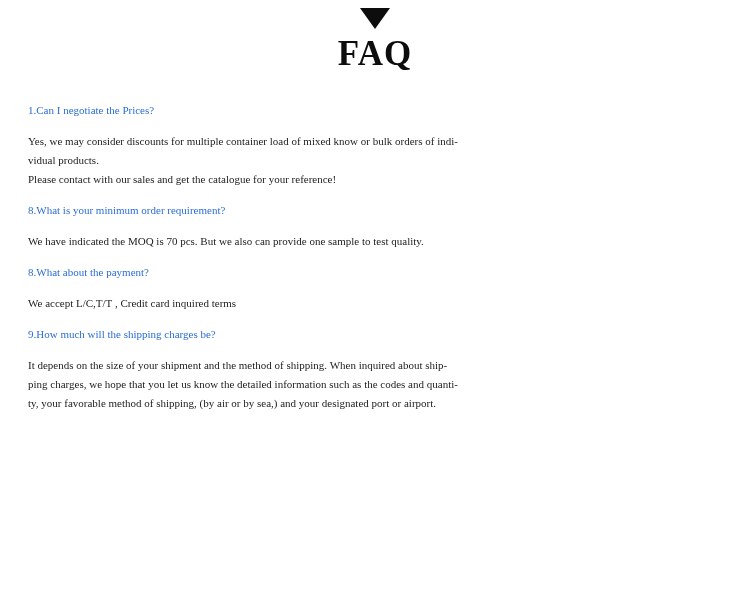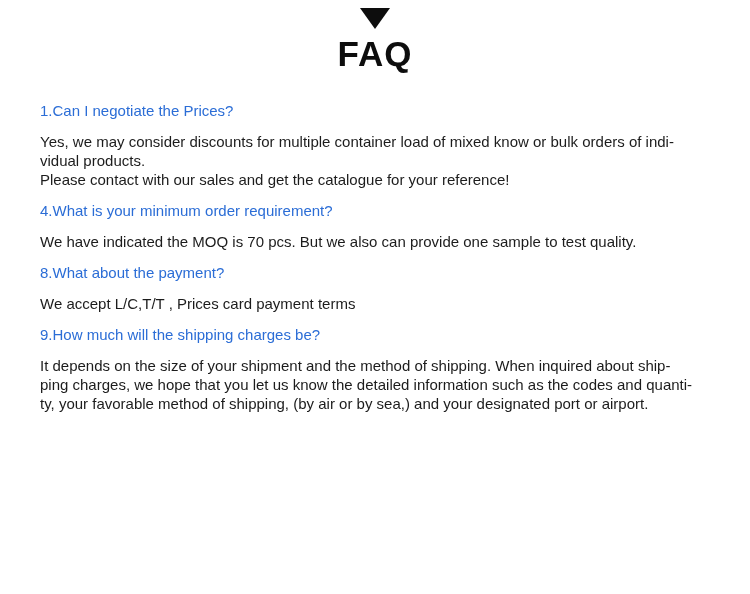--- a/index.html
+++ b/index.html
@@ -10,21 +10,21 @@
   }
   * { box-sizing: border-box; }
   html, body { margin: 0; padding: 0; background: #f4f4f4; }
   .page {
     position: relative;
     width: 750px;
     height: 594px;
     margin: 0 auto;
     background: var(--page-bg, #ffffff);
     overflow: hidden;
-    font-family: Liberation Sans, sans-serif;
+    font-family: Liberation Serif, serif;
   }
   .header {
     padding-top: 8px;
     text-align: center;
   }
   .triangle {
     width: 0;
     height: 0;
     margin: 0 auto;
     border-left: 15px solid transparent;
@@ -36,22 +36,22 @@
     font-size: 35px;
     line-height: 38px;
     font-weight: bold;
     letter-spacing: 1px;
     color: var(--heading-black, #0d0d0d);
   }
   .content {
     padding: 28px 28px 0;
   }
   .content p {
-    margin: 0 12px 12px;
-    font-size: 15px;
+    margin: 0 0 12px;
+    font-size: 11px;
     line-height: 19px;
     white-space: pre-line;
   }
   .question {
     color: var(--question-blue, #2b6dd6);
   }
   .answer {
     color: var(--body-text, #1c1c1c);
   }
 </style>
@@ -68,27 +68,27 @@
   <div class="content">
 
     <section class="faq-item">
       <p class="question">1.Can I negotiate the Prices?</p>
       <p class="answer">Yes, we may consider discounts for multiple container load of mixed know or bulk orders of indi-
 vidual products.
 Please contact with our sales and get the catalogue for your reference!</p>
     </section>
 
     <section class="faq-item">
-      <p class="question">4.What is your minimum order requirement?</p>
+      <p class="question">8.What is your minimum order requirement?</p>
       <p class="answer">We have indicated the MOQ is 70 pcs. But we also can provide one sample to test quality.</p>
     </section>
 
     <section class="faq-item">
       <p class="question">8.What about the payment?</p>
-      <p class="answer">We accept L/C,T/T , Prices card payment terms</p>
+      <p class="answer">We accept L/C,T/T , Credit card inquired terms</p>
     </section>
 
     <section class="faq-item">
     </section>
 
     <section class="faq-item">
       <p class="question">9.How much will the shipping charges be?</p>
       <p class="answer">It depends on the size of your shipment and the method of shipping. When inquired about ship-
 ping charges, we hope that you let us know the detailed information such as the codes and quanti-
 ty, your favorable method of shipping, (by air or by sea,) and your designated port or airport.</p>

